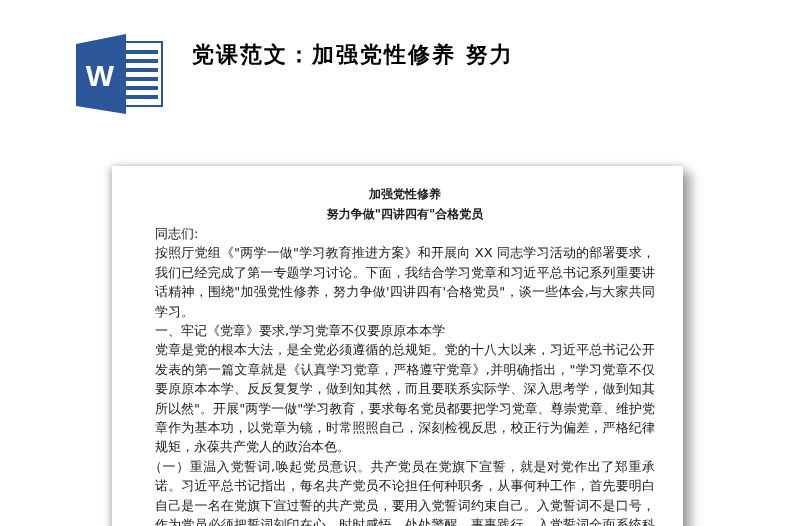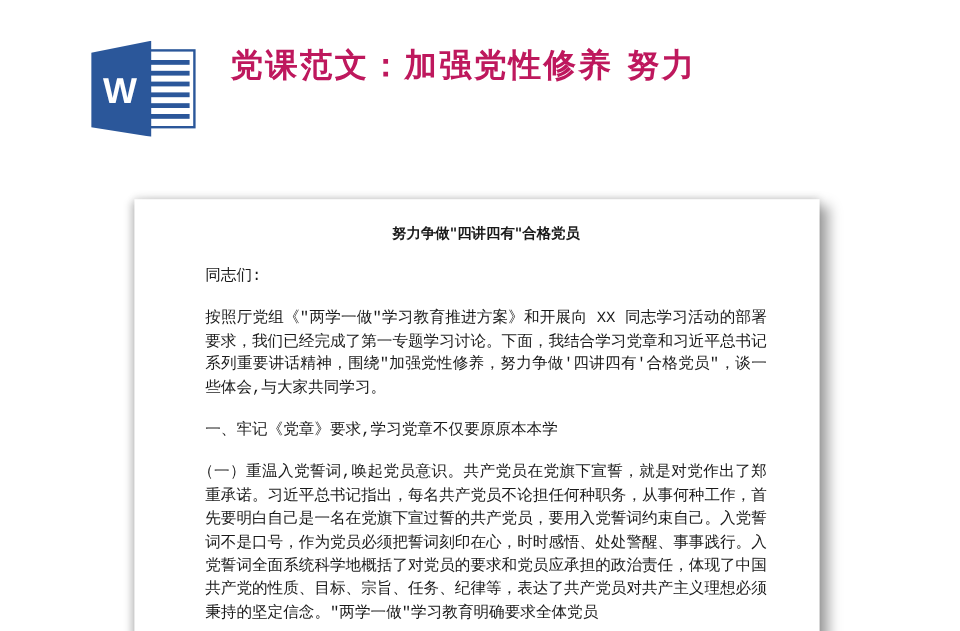--- a/index.html
+++ b/index.html
@@ -11,41 +11,41 @@
   }
   .header {
     position:absolute; left:0; top:0; width:800px; height:140px;
     background:#ffffff;
   }
   .word-icon {
     position:absolute; left:76px; top:34px; width:88px; height:80px;
   }
   .title-block {
     position:absolute; left:192px; top:32px;
-    font-size:27px; line-height:46px; color:#be185d;
+    font-size:22px; line-height:46px; color:#000000;
     letter-spacing:2px; font-weight:bold;
   }
   .page-bg {
     position:absolute; left:0; top:140px; width:800px; height:386px;
     background:#ffffff;
   }
   .page {
     position:absolute; left:112px; top:166px; width:571px; height:400px;
     background:#ffffff;
     box-shadow: 0 -2px 6px rgba(0,0,0,0.12), 8px 6px 10px rgba(0,0,0,0.35), -4px 2px 6px rgba(0,0,0,0.15);
   }
   .doc {
     position:absolute; left:155px; top:184px; width:500px;
     color:#1a1a1a; font-size:13px; line-height:19.4px;
   }
   .doc-title {
     text-align:center; font-weight:bold; font-size:12px; line-height:20px;
     padding-left:0px;
   }
-  .doc p { margin:16px; text-align:justify; text-align-last:left;font-family:Liberation Mono, monospace; }
+  .doc p { margin:0; text-align:justify; text-align-last:left; }
   .p-indent { text-indent:-6px; }
 </style>
 </head>
 <body>
 
 <div class="header">
   <svg class="word-icon" viewBox="0 0 88 80">
     <rect x="40" y="8" width="46" height="64" fill="#ffffff" stroke="#2b579a" stroke-width="2"></rect>
     <rect x="44" y="16" width="38" height="4" fill="#2b579a"></rect>
     <rect x="44" y="25" width="38" height="4" fill="#2b579a"></rect>
@@ -58,18 +58,20 @@
   </svg>
   <div class="title-block">
     <div>党课范文：加强党性修养 努力</div>
   </div>
 </div>
 
 <div class="page-bg"></div>
 <div class="page"></div>
 
 <div class="doc">
+  <div class="doc-title">加强党性修养</div>
   <div class="doc-title">努力争做"四讲四有"合格党员</div>
   <p>同志们:</p>
   <p>按照厅党组《"两学一做"学习教育推进方案》和开展向 XX 同志学习活动的部署要求，我们已经完成了第一专题学习讨论。下面，我结合学习党章和习近平总书记系列重要讲话精神，围绕"加强党性修养，努力争做'四讲四有'合格党员"，谈一些体会,与大家共同学习。</p>
   <p>一、牢记《党章》要求,学习党章不仅要原原本本学</p>
+  <p>党章是党的根本大法，是全党必须遵循的总规矩。党的十八大以来，习近平总书记公开发表的第一篇文章就是《认真学习党章，严格遵守党章》,并明确指出，"学习党章不仅要原原本本学、反反复复学，做到知其然，而且要联系实际学、深入思考学，做到知其所以然"。开展"两学一做"学习教育，要求每名党员都要把学习党章、尊崇党章、维护党章作为基本功，以党章为镜，时常照照自己，深刻检视反思，校正行为偏差，严格纪律规矩，永葆共产党人的政治本色。</p>
   <p class="p-indent">（一）重温入党誓词,唤起党员意识。共产党员在党旗下宣誓，就是对党作出了郑重承诺。习近平总书记指出，每名共产党员不论担任何种职务，从事何种工作，首先要明白自己是一名在党旗下宣过誓的共产党员，要用入党誓词约束自己。入党誓词不是口号，作为党员必须把誓词刻印在心，时时感悟、处处警醒、事事践行。入党誓词全面系统科学地概括了对党员的要求和党员应承担的政治责任，体现了中国共产党的性质、目标、宗旨、任务、纪律等，表达了共产党员对共产主义理想必须秉持的坚定信念。"两学一做"学习教育明确要求全体党员</p>
 </div>
 
 </body></html>

